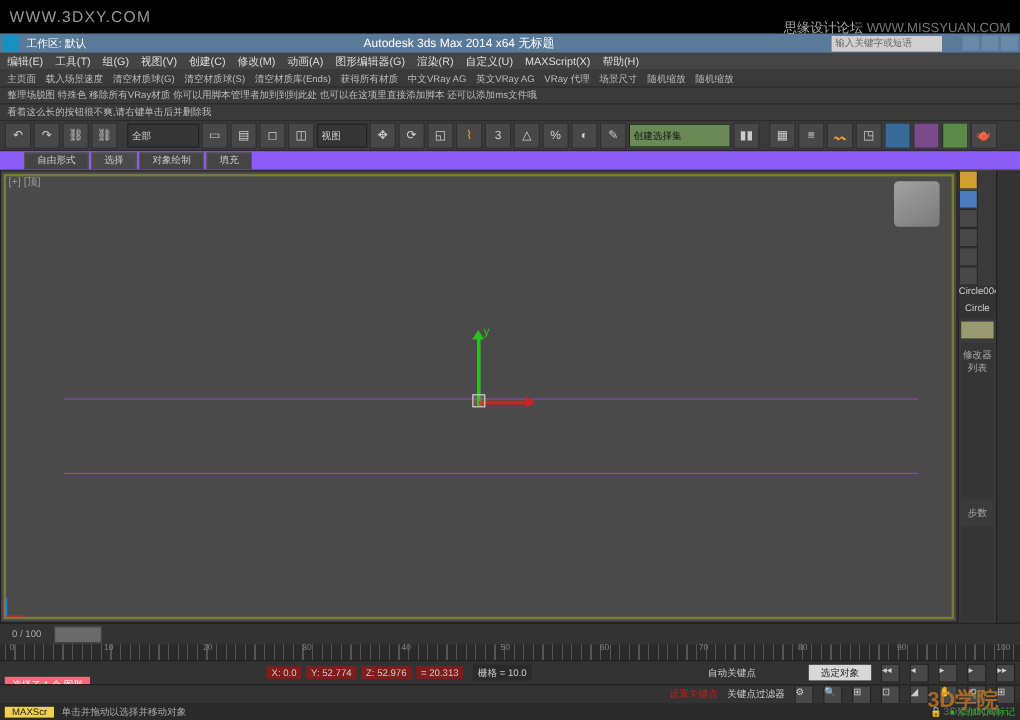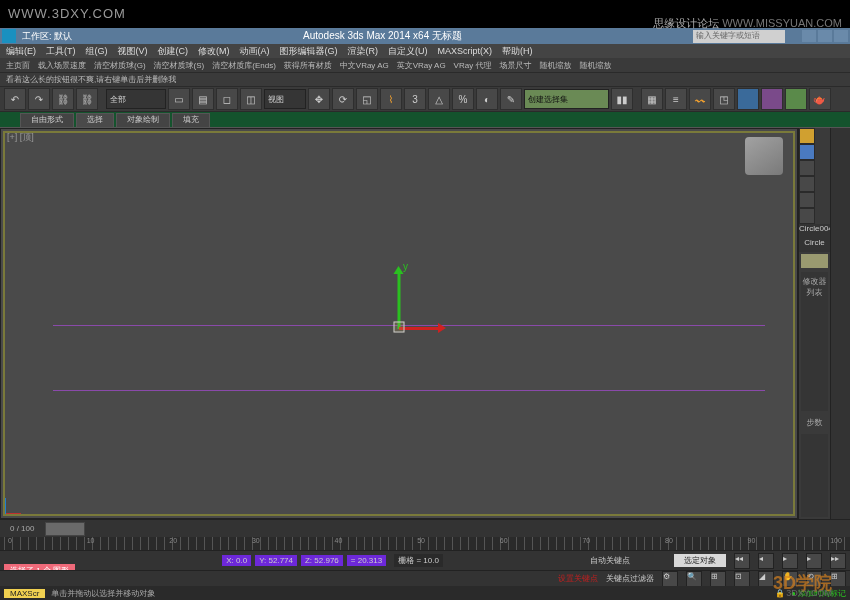--- a/index.html
+++ b/index.html
@@ -29,21 +29,21 @@
 .hint { height: 14px; background: #3a3a3a; font-size: 8px; color: #bbb; padding: 0 6px; display: flex; align-items: center; border-top: 1px solid #2a2a2a; }
 
 .toolbar { height: 26px; background: #3a3a3a; display: flex; align-items: center; gap: 2px; padding: 0 4px; border-top: 1px solid #2a2a2a; border-bottom: 1px solid #2a2a2a; }
 .tbtn { width: 22px; height: 22px; background: #484848; border: 1px solid #2e2e2e; display: flex; align-items: center; justify-content: center; font-size: 10px; }
 .tsep { width: 4px; }
 .tdd { width: 60px; height: 20px; background: #353535; border: 1px solid #222; font-size: 8px; color: #ccc; padding-left: 3px; display: flex; align-items: center; }
 .tdd.wide { width: 85px; background: #6a8a55; color: #111; }
 .curve { color: #f0a030; }
 .colorbtn { width: 22px; height: 22px; border: 1px solid #2e2e2e; }
 
-.tabbar { height: 16px; background: #14532d; display: flex; align-items: flex-end; padding-left: 20px; gap: 2px; border-bottom: 1px solid #555; }
+.tabbar { height: 16px; background: #8b5cf6; display: flex; align-items: flex-end; padding-left: 20px; gap: 2px; border-bottom: 1px solid #555; }
 .tab { height: 14px; padding: 0 10px; background: #444; font-size: 8px; color: #ccc; border: 1px solid #555; border-bottom: none; }
 .tab.active { background: #4a4a4a; }
 .vplabel { position: absolute; top: 2px; left: 6px; font-size: 9px; color: #999; }
 
 .middle { flex: 1; display: flex; position: relative; }
 .viewport { flex: 1; background: #4a4a4a; position: relative; border: 1px solid #222; overflow: hidden; }
 .viewport-inner { position: absolute; inset: 2px; border: 2px solid #7a7a3a; }
 
 .axis-y { position: absolute; left: 50%; top: 37%; width: 3px; height: 56px; background: #2ac020; transform: translateX(-50%); }
 .axis-y::after { content: ""; position: absolute; top: -7px; left: -4px; border-left: 5px solid transparent; border-right: 5px solid transparent; border-bottom: 8px solid #2ac020; }
@@ -76,21 +76,21 @@
 .ts-range { position: absolute; left: 10px; font-size: 8px; color: #aaa; }
 .ts-handle { position: absolute; left: 45px; width: 40px; height: 14px; background: #6a6a6a; border: 1px solid #444; }
 
 .trackbar { height: 13px; background: #2a2a2a; display: flex; align-items: center; padding: 0 4px; font-size: 8px; }
 .ticks { flex: 1; height: 100%; background-image: repeating-linear-gradient(90deg, #555 0, #555 1px, transparent 1px, transparent 8px); position: relative; }
 .ticklabels { position: absolute; inset: 0; display: flex; justify-content: space-between; font-size: 7px; color: #888; padding: 0 4px; }
 
 .statusbar { height: 20px; background: #333; border-top: 1px solid #222; display: flex; align-items: center; font-size: 8px; gap: 8px; padding: 0 4px; }
 .statusbar .sel { background: #f06a7a; color: #fff; padding: 1px 6px; margin-top: 19px; }
 .statusbar .coord { display: flex; gap: 4px; }
-.statusbar .coord span { background: #6d28d9; padding: 1px 4px; }
+.statusbar .coord span { background: #7f1d1d; padding: 1px 4px; }
 .statusbar .gridsp { background: #2a2a2a; padding: 1px 4px; }
 .statusbar .fill { flex: 1; }
 .statusbar .anim { color: #ccc; }
 .statusbar .key { color: #c02020; }
 .statusbar .filter { background: #d8d8d8; color: #222; padding: 1px 10px; margin-left: 36px; }
 .statusbar .pbtn { width: 16px; height: 16px; background: #484848; border: 1px solid #222; }
 
 .promptline { height: 14px; background: #2a2a2a; display: flex; align-items: center; font-size: 8px; color: #aaa; padding: 0 4px; gap: 6px; }
 .promptline .mxs { background: #f0d050; color: #222; padding: 0 6px; }
 .promptline .lock { color: #ccc; }
@@ -143,20 +143,21 @@
     <span>清空材质库(Ends)</span>
     <span>获得所有材质</span>
     <span>中文VRay AG</span>
     <span>英文VRay AG</span>
     <span>VRay 代理</span>
     <span>场景尺寸</span>
     <span>随机缩放</span>
     <span>随机缩放</span>
   </div>
 
+  <div class="hint">整理场脱图  特殊色  移除所有VRay材质  你可以用脚本管理者加到到到此处  也可以在这项里直接添加脚本  还可以添加ms文件哦</div>
   <div class="hint">看着这么长的按钮很不爽,请右键单击后并删除我</div>
 
   <div class="toolbar">
     <div class="tbtn">↶</div>
     <div class="tbtn">↷</div>
     <div class="tbtn">⛓</div>
     <div class="tbtn">⛓</div>
     <div class="tsep"></div>
     <div class="tdd">全部</div>
     <div class="tbtn">▭</div>

